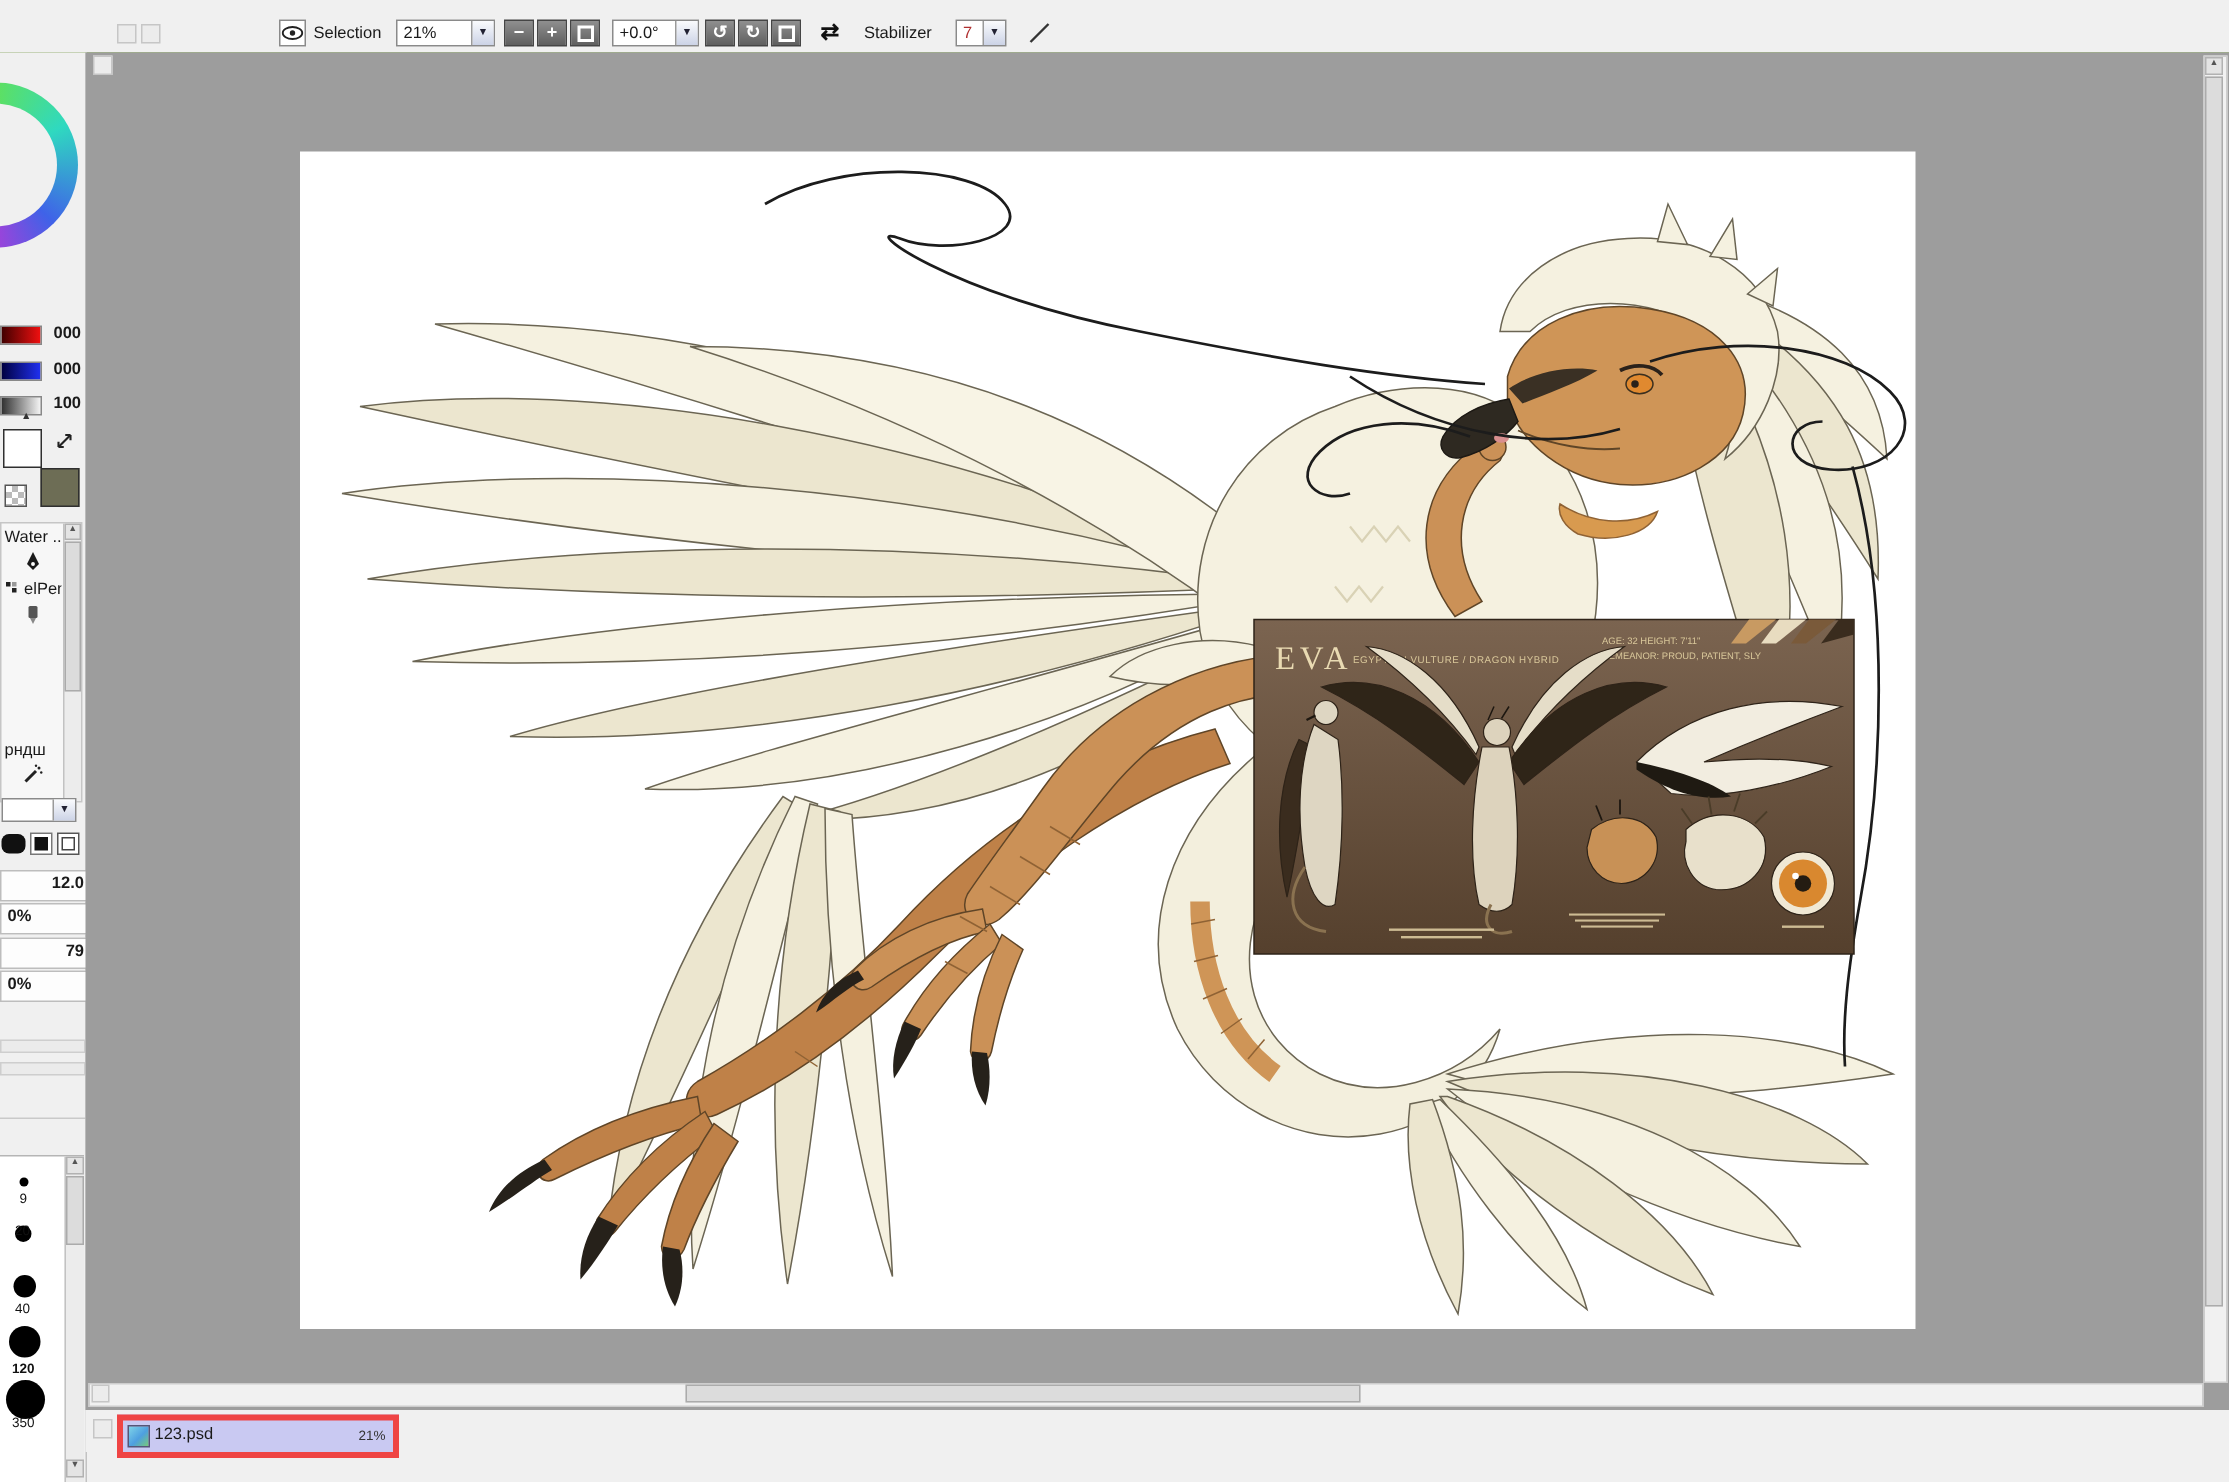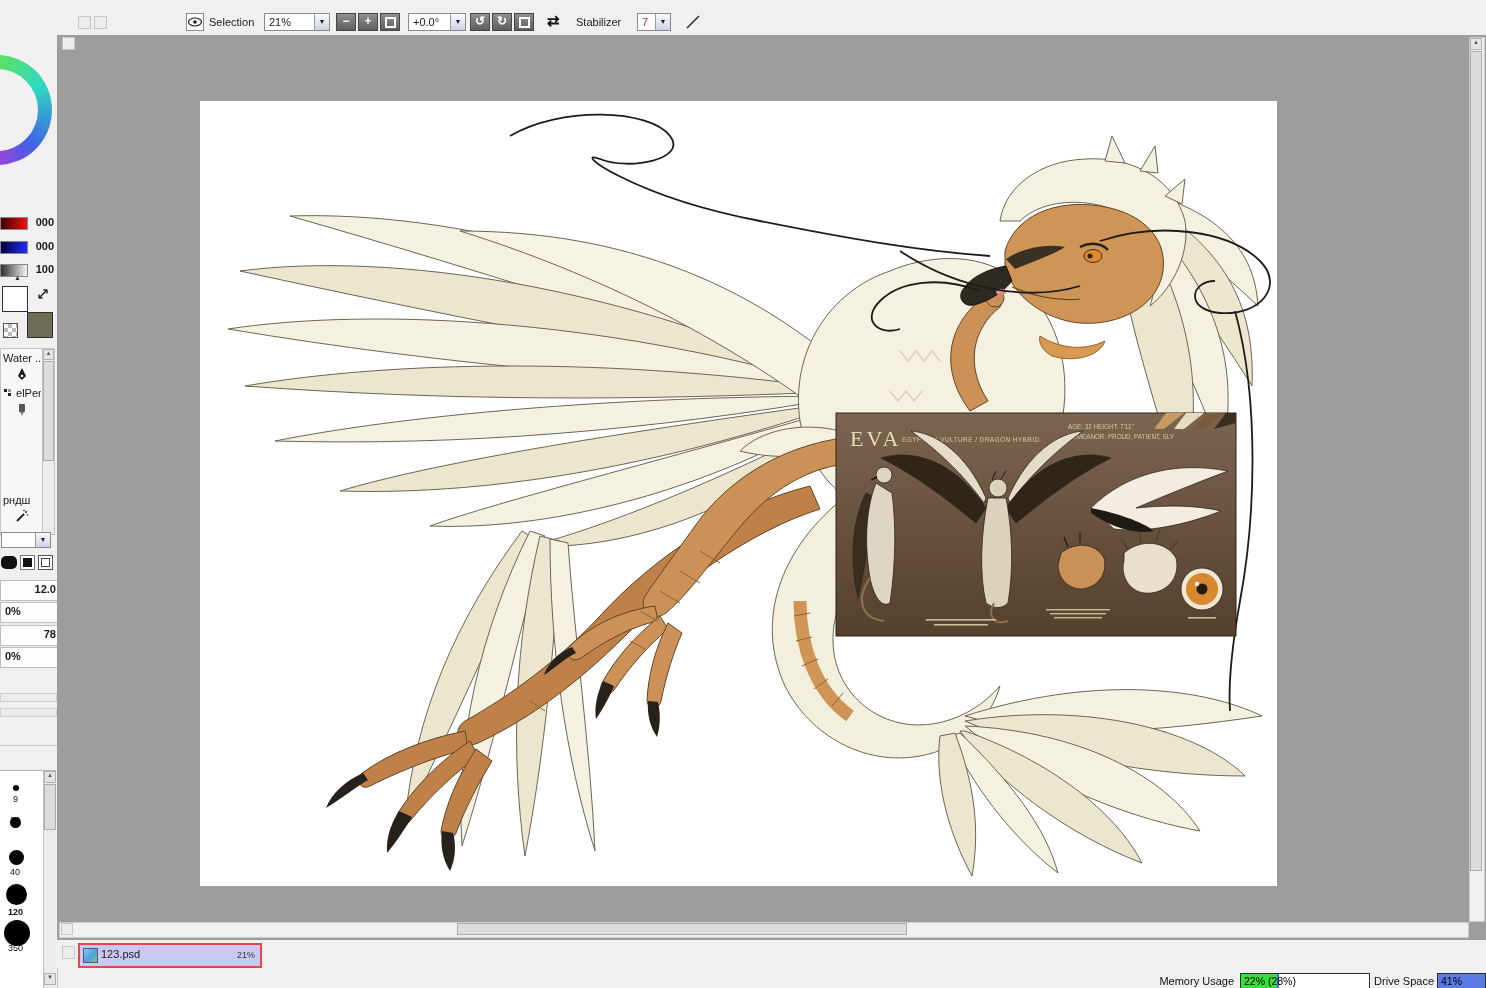--- a/index.html
+++ b/index.html
@@ -51,21 +51,21 @@
   .dot-label{position:absolute;font-size:9px;color:#111;}
 
   
   .canvas-area{position:absolute;left:57px;top:35px;right:0;bottom:48px;background:#9d9d9d;overflow:hidden;}
   .white-canvas{position:absolute;left:143px;top:66px;width:1077px;height:785px;background:#fff;}
   .hscroll-track{position:absolute;left:2px;right:17px;bottom:2px;height:14px;background:#f1f1f1;border:1px solid #cdcdcd;}
   .vscroll-track{position:absolute;right:1px;top:2px;bottom:18px;width:14px;background:#f1f1f1;border:1px solid #cdcdcd;}
 
   
   .tabbar{position:absolute;left:57px;right:0;top:940px;height:28px;background:#f0f0f0;}
-  .tab{position:absolute;left:21px;top:3px;width:180px;height:21px;background:#c9c9f2;border:2px solid #ef4444;}
+  .tab{position:absolute;left:21px;top:3px;width:180px;height:21px;background:#c9c9f2;border:4px solid #ef4444;}
   .tab-icon{position:absolute;left:3px;top:3px;width:13px;height:13px;border:1px solid #557;
             background:linear-gradient(135deg,#7fd4e8 0%,#4e9fe0 55%,#77c97a 100%);}
   .tab-name{position:absolute;left:21px;top:3px;font-size:11px;}
   .tab-zoom{position:absolute;right:5px;top:5px;font-size:9px;color:#333;}
 
   
   .statusbar{position:absolute;left:0;top:973px;right:0;height:15px;}
   .meter{position:absolute;top:0;height:16px;background:#fff;border:1px solid #2f2f2f;overflow:hidden;}
   .meter .fill{position:absolute;left:0;top:0;bottom:0;}
   .meter .mtext{position:absolute;left:3px;top:1px;font-size:10.5px;color:#000;white-space:nowrap;}
@@ -194,21 +194,21 @@
       <div class="abs" style="left:19px;top:0;width:15px;height:15px;background:#fff;border:1px solid #777;">
         <div class="abs" style="left:2px;top:2px;width:9px;height:9px;background:#111;"></div>
       </div>
       <div class="abs" style="left:37px;top:0;width:15px;height:15px;background:#fff;border:1px solid #555;">
         <div class="abs" style="left:2px;top:2px;width:9px;height:9px;border:1px solid #444;"></div>
       </div>
     </div>
 
     <div class="value-row" style="top:545px;text-align:right;padding-right:4px;">12.0</div>
     <div class="value-row" style="top:567px;padding-left:4px;">0%</div>
-    <div class="value-row" style="top:590px;text-align:right;padding-right:12px;">78</div>
+    <div class="value-row" style="top:590px;text-align:right;padding-right:12px;">79</div>
     <div class="value-row" style="top:612px;padding-left:4px;">0%</div>
 
     <div class="thin-bar" style="top:658px;"></div>
     <div class="thin-bar" style="top:673px;"></div>
     <div class="abs" style="left:0;top:710px;width:57px;height:1px;background:#c9c9c9;"></div>
 
     <div class="size-list">
       <div class="dot" style="left:13px;top:14px;width:6px;height:6px;"></div>
       <span class="dot-label" style="left:13px;top:23px;">9</span>
       <div class="dot" style="left:10px;top:46px;width:11px;height:11px;"></div>
@@ -425,27 +425,14 @@
 
   <div class="tabbar">
     <div class="abs mini-btn" style="left:5px;top:6px;"></div>
     <div class="tab">
       <div class="tab-icon"></div>
       <span class="tab-name">123.psd</span>
       <span class="tab-zoom">21%</span>
     </div>
   </div>
 
-  <div class="statusbar">
-    <span class="status-label" style="right:252px;">Memory Usage</span>
-    <div class="meter" style="right:116px;width:128px;">
-      <div class="fill" style="width:28%;background:#3ade3a;"></div>
-      <div class="abs" style="left:28%;top:0;bottom:0;width:2px;background:#3a6cff;"></div>
-      <span class="mtext">22% (28%)</span>
-    </div>
-    <span class="status-label" style="right:52px;">Drive Space</span>
-    <div class="meter" style="right:0;width:47px;">
-      <div class="fill" style="width:100%;background:#5b79e3;"></div>
-      <span class="mtext">41%</span>
-    </div>
-  </div>
 
 </div>
 
 </body></html>

